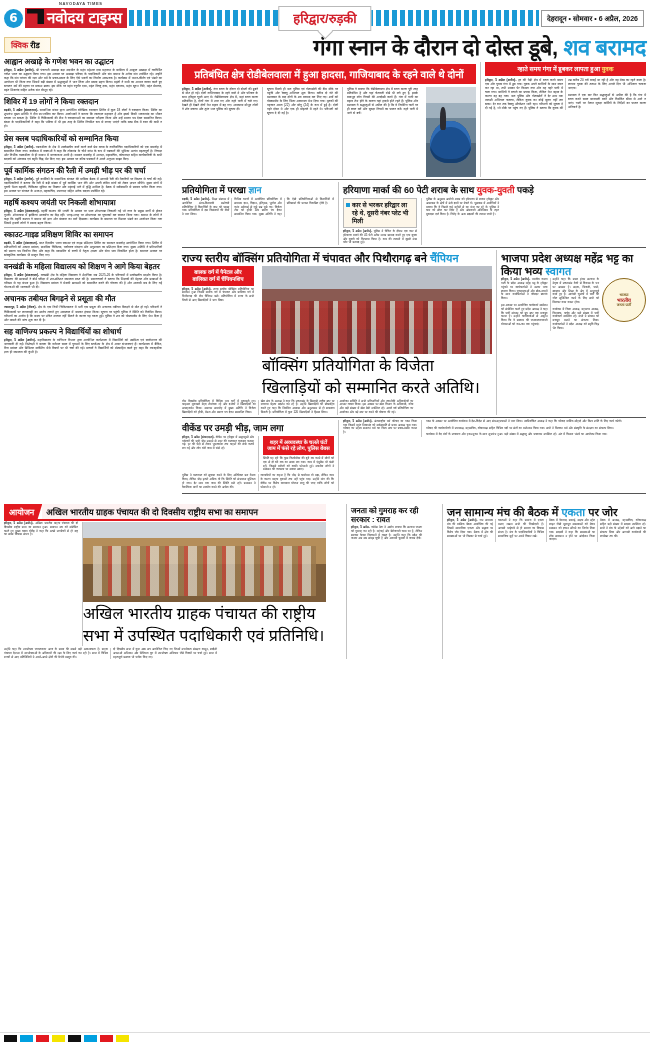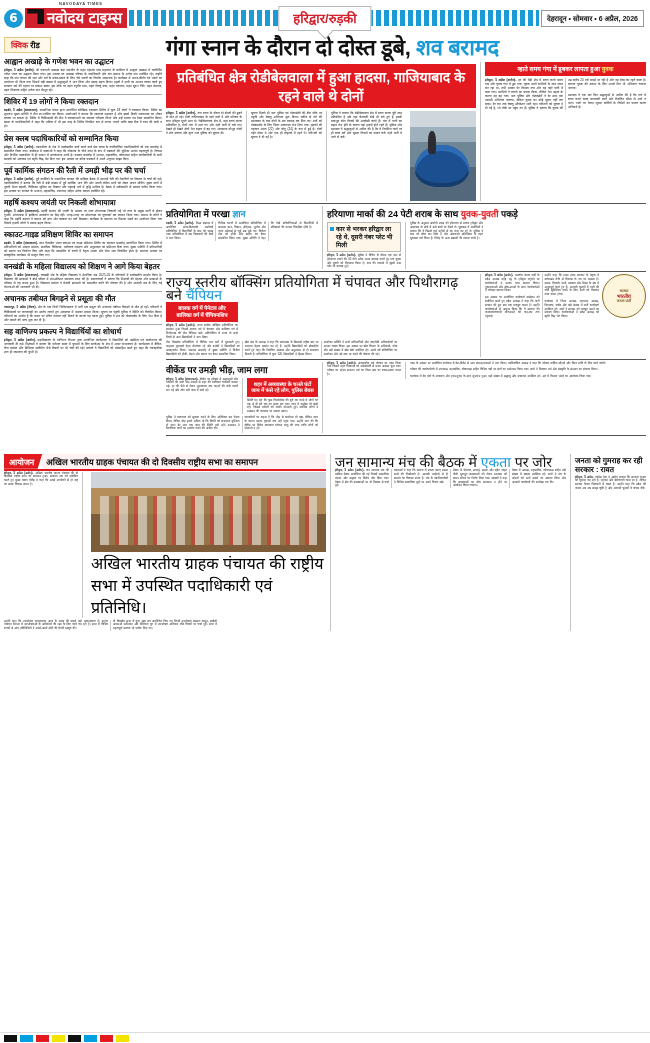--- a/index.html
+++ b/index.html
@@ -64,21 +64,21 @@
     width: 10px; height: 10px; background: #fff;
     border-right: 1px solid #b9b9b9; border-bottom: 1px solid #b9b9b9;
   }
   .dateline {
     border: 1px solid #999; background: #fff;
     font-size: 7px; font-weight: bold; color: #111;
     padding: 3px 5px; white-space: nowrap; flex: 0 0 auto;
   }
 
   
-  .page { display: flex; padding: 0 4px; gap: 4px; }
+  .page { display: flex; padding: 0 4px; gap: 20px; }
   .col-left  { width: 158px; flex: 0 0 158px; }
   .col-main  { flex: 1 1 auto; }
 
   
   .body-text {
     font-size: 3.1px;
     line-height: 4.05px;
     text-align: justify;
     color: #1a1a1a;
     word-spacing: .4px;
@@ -104,25 +104,26 @@
     font-size: 8px; font-weight: bold; color: #111;
     margin-bottom: 2px;
   }
   .quick-tag .k { color: #d2202c; }
 
   
   .lead-title {
     font-size: 22px; font-weight: bold; color: #111;
     line-height: 25px; letter-spacing: -.4px;
     padding: 1px 0 2px;
+    text-align: right;
   }
   .lead-title .accent { color: #1a9ad6; }
   .lead-sub {
     background: #e2191f; color: #fff;
-    font-size: 14px; font-weight: bold;
+    font-size: 10px; font-weight: bold;
     text-align: center; padding: 2.5px 4px 3.5px;
     margin: 2px 0 3px;
   }
 
   
   .photo { position: relative; overflow: hidden; background: #8c9299; }
   .ph-raft { background:
       linear-gradient(180deg,#cfd6dc 0 18%, #9fb0bd 18% 34%, #6f8697 34% 62%, #53687a 62% 100%);
   }
   .ph-raft::before {
@@ -182,21 +183,21 @@
     width: 4px; height: 4px; background: #1a9ad6;
   }
   .callout.red-head {
     background: #e2191f; color: #fff; border-color: #e2191f;
     text-align: center;
   }
   .callout.red-head .hi { color: #ffe46b; }
 
   
   .banner-hl {
-    font-size: 14px; font-weight: normal; color: #111;
+    font-size: 11px; font-weight: bold; color: #111;
     line-height: 12.5px; padding: 2px 0 1px;
   }
   .banner-hl .accent { color: #1a9ad6; }
 
   .tag-strip {
     display: flex; align-items: stretch;
     border-bottom: 2px solid #e2191f; margin-bottom: 1px;
   }
   .tag-strip .tag {
     background: #e2191f; color: #fff;
@@ -366,21 +367,21 @@
           <span>प्रतियोगिता में परखा</span> <span style="color:#1a9ad6">ज्ञान</span>
         </div>
         <div class="cols-3">
           <div class="body-text sm"><span class="byline">रुड़की, 5 अप्रैल (अमीन)-</span> <span>शिक्षा संस्थान में आयोजित अंतर-विद्यालयी प्रश्नोत्तरी प्रतियोगिता में विद्यार्थियों के ज्ञान को परखा गया। प्रतियोगिता में दस विद्यालयों की टीमों ने भाग लिया।</span></div>
           <div class="body-text sm">विभिन्न चरणों में आयोजित प्रतियोगिता में सामान्य ज्ञान, विज्ञान, इतिहास, भूगोल और करंट अफेयर्स से जुड़े प्रश्न पूछे गए। विजेता टीम को ट्रॉफी और प्रमाण पत्र देकर सम्मानित किया गया। मुख्य अतिथि ने कहा कि ऐसी प्रतियोगिताओं से विद्यार्थियों में प्रतिस्पर्धा की भावना विकसित होती है।</div>
         </div>
       </div>
 
       <div class="vrule" style="flex:1 1 auto;padding-left:4px">
         <div class="hl-2">
-          <span>हरियाणा मार्का की 24 पेटी शराब के साथ</span> <span style="color:#e2191f">युवक-युवती</span> <span>पकड़े</span>
+          <span>हरियाणा मार्का की 60 पेटी शराब के साथ</span> <span style="color:#e2191f">युवक-युवती</span> <span>पकड़े</span>
         </div>
         <div class="flexrow">
           <div style="width:74px;flex:0 0 74px">
             <div class="callout blue-bullet">कार से भरकर हरिद्वार ला रहे थे, दूसरी नंबर प्लेट भी मिली</div>
             <div class="body-text sm" style="margin-top:2px"><span class="byline">हरिद्वार, 5 अप्रैल (अमीन)-</span> <span>पुलिस ने चेकिंग के दौरान एक कार से हरियाणा मार्का की 45 पेटी अवैध शराब बरामद करते हुए एक युवक और युवती को गिरफ्तार किया है। कार की तलाशी में दूसरी नंबर प्लेट भी बरामद हुई।</span></div>
           </div>
           <div class="vrule" style="width:78px;flex:0 0 78px;padding-left:4px">
             <div class="body-text sm">पुलिस के अनुसार आरोपी शराब को हरियाणा से लाकर हरिद्वार और आसपास के क्षेत्रों में ऊंचे दामों पर बेचते थे। पूछताछ में आरोपियों ने बताया कि वे पिछले कई महीनों से यह धंधा कर रहे थे। पुलिस ने कार को सीज कर दिया है और आबकारी अधिनियम के तहत मुकदमा दर्ज किया है। गिरोह के अन्य सदस्यों की तलाश जारी है।</div>
           </div>
         </div>
@@ -393,29 +394,36 @@
 
       <div style="width:310px;flex:0 0 310px">
         <div class="banner-hl">
           <span>राज्य स्तरीय बॉक्सिंग प्रतियोगिता में चंपावत और पिथौरागढ़ बने</span> <span class="accent">चैंपियन</span>
         </div>
         <div class="flexrow">
           <div style="width:72px;flex:0 0 72px">
             <div class="callout red-head" style="font-size:5.4px;line-height:7px">बालक वर्ग में पैनेटल और बालिका वर्ग में चैंपियनशिप</div>
             <div class="body-text sm" style="margin-top:2px"><span class="byline">हरिद्वार, 5 अप्रैल (अमीन)-</span> <span>राज्य स्तरीय बॉक्सिंग प्रतियोगिता का समापन हुआ जिसमें बालक वर्ग में चंपावत और बालिका वर्ग में पिथौरागढ़ की टीम चैंपियन बनी। प्रतियोगिता में राज्य के सभी जिलों से आए खिलाड़ियों ने भाग लिया।</span></div>
           </div>
+          <div style="flex:1 1 auto;padding-left:4px">
+            <div class="photo ph-crowd" style="height:88px"></div>
+            <div class="cap">बॉक्सिंग प्रतियोगिता के विजेता खिलाड़ियों को सम्मानित करते अतिथि।</div>
+          </div>
         </div>
         <div class="cols-4" style="margin-top:2px">
           <div class="body-text sm">तीन दिवसीय प्रतियोगिता में विभिन्न भार वर्गों में मुकाबले हुए। फाइनल मुकाबले बेहद रोमांचक रहे और दर्शकों ने खिलाड़ियों का उत्साहवर्धन किया। समापन समारोह में मुख्य अतिथि ने विजेता खिलाड़ियों को ट्रॉफी, मेडल और प्रमाण पत्र देकर सम्मानित किया।</div>
           <div class="body-text sm">खेल संघ के अध्यक्ष ने कहा कि उत्तराखंड के खिलाड़ी राष्ट्रीय स्तर पर लगातार बेहतर प्रदर्शन कर रहे हैं। उन्होंने खिलाड़ियों को प्रोत्साहित करते हुए कहा कि नियमित अभ्यास और अनुशासन से ही सफलता मिलती है। प्रतियोगिता में कुल 120 खिलाड़ियों ने हिस्सा लिया।</div>
           <div class="body-text sm">आयोजन समिति ने सभी प्रतिभागियों और तकनीकी अधिकारियों का आभार व्यक्त किया। इस अवसर पर खेल विभाग के अधिकारी, कोच और बड़ी संख्या में खेल प्रेमी उपस्थित रहे। अगले वर्ष प्रतियोगिता का आयोजन और बड़े स्तर पर करने की घोषणा की गई।</div>
         </div>
       </div>
 
       <div class="vrule" style="flex:1 1 auto;padding-left:4px">
+        <div class="banner-hl">
+          <span>भाजपा प्रदेश अध्यक्ष महेंद्र भट्ट का किया भव्य</span> <span class="accent">स्वागत</span>
+        </div>
         <div class="seal">
           <span>भाजपा</span>
           <span class="s-mid">भारतीय</span>
           <span>जनता पार्टी</span>
         </div>
         <div class="cols-2">
           <div class="body-text sm"><span class="byline">हरिद्वार, 5 अप्रैल (अमीन)-</span> <span>भारतीय जनता पार्टी के प्रदेश अध्यक्ष महेंद्र भट्ट के हरिद्वार पहुंचने पर कार्यकर्ताओं ने उनका भव्य स्वागत किया। पुष्पमालाओं और ढोल-नगाड़ों के साथ कार्यकर्ताओं ने जोरदार स्वागत किया।</span></div>
           <div class="body-text sm" style="margin-top:3px">इस अवसर पर आयोजित कार्यकर्ता सम्मेलन को संबोधित करते हुए प्रदेश अध्यक्ष ने कहा कि पार्टी संगठन को बूथ स्तर तक मजबूत करना है। उन्होंने कार्यकर्ताओं से आह्वान किया कि वे सरकार की जनकल्याणकारी योजनाओं को जन-जन तक पहुंचाएं।</div>
           <div class="body-text sm" style="margin-top:3px">उन्होंने कहा कि डबल इंजन सरकार के नेतृत्व में उत्तराखंड तेजी से विकास के पथ पर अग्रसर है। सड़क, बिजली, पानी, स्वास्थ्य और शिक्षा के क्षेत्र में अभूतपूर्व कार्य हुए हैं। आगामी चुनावों में पार्टी की जीत सुनिश्चित करने के लिए सभी को मिलकर काम करना होगा।</div>
           <div class="body-text sm" style="margin-top:3px">कार्यक्रम में जिला अध्यक्ष, महानगर अध्यक्ष, विधायक, पार्षद और बड़ी संख्या में पार्टी कार्यकर्ता उपस्थित रहे। सभी ने संगठन को मजबूत बनाने का संकल्प लिया। कार्यकर्ताओं ने प्रदेश अध्यक्ष को स्मृति चिह्न भेंट किया।</div>
@@ -455,57 +463,57 @@
             <div class="body-text sm" style="margin-top:3px">कार्यक्रम में वेद मंत्रों के उच्चारण और हवन-पूजन के साथ शुभारंभ हुआ। बड़ी संख्या में श्रद्धालु और भक्तजन उपस्थित रहे। अंत में विशाल भंडारे का आयोजन किया गया।</div>
           </div>
         </div>
       </div>
     </div>
 
     <div class="rule"></div>
   </div>
 </div>
 
-<div class="page" style="margin-top:16px">
+<div class="page" style="margin-top:8px">
 
   <div style="width:322px;flex:0 0 322px">
     <div class="tag-strip">
       <div class="tag">आयोजन</div>
       <div class="tag-text">अखिल भारतीय ग्राहक पंचायत की दो दिवसीय राष्ट्रीय सभा का समापन</div>
     </div>
     <div class="flexrow">
       <div style="width:74px;flex:0 0 74px">
         <div class="body-text sm"><span class="byline">हरिद्वार, 5 अप्रैल (अमीन)-</span> <span>अखिल भारतीय ग्राहक पंचायत की दो दिवसीय राष्ट्रीय सभा का समापन हुआ। समापन सत्र को संबोधित करते हुए मुख्य वक्ता योगेंद्र ने कहा कि अच्छे नागरिकों से ही राष्ट्र का समग्र विकास संभव है।</span></div>
       </div>
-      <div class="vrule" style="flex:1 1 auto;padding-left:8px">
+      <div class="vrule" style="flex:1 1 auto;padding-left:0">
         <div class="photo ph-award" style="height:80px"></div>
         <div class="cap">अखिल भारतीय ग्राहक पंचायत की राष्ट्रीय सभा में उपस्थित पदाधिकारी एवं प्रतिनिधि।</div>
       </div>
     </div>
     <div class="cols-3" style="margin-top:2px">
       <div class="body-text sm">उन्होंने कहा कि उपभोक्ता जागरूकता आज के समय की सबसे बड़ी आवश्यकता है। ग्राहक पंचायत देशभर में उपभोक्ताओं के अधिकारों की रक्षा के लिए कार्य कर रही है। सभा में विभिन्न राज्यों से आए प्रतिनिधियों ने अपने-अपने क्षेत्रों की रिपोर्ट प्रस्तुत की।</div>
       <div class="body-text sm" style="margin-top:3px">दो दिवसीय सभा में कुल आठ सत्र आयोजित किए गए जिनमें उपभोक्ता संरक्षण कानून, स्वदेशी अपनाओ अभियान और डिजिटल युग में उपभोक्ता अधिकार जैसे विषयों पर चर्चा हुई। सभा में महत्वपूर्ण प्रस्ताव भी पारित किए गए।</div>
     </div>
+  </div>
+
+  <div class="vrule" style="width:76px;flex:0 0 76px;padding-left:4px">
+    <div class="hl-3">जनता को गुमराह कर रही सरकार : रावत</div>
+    <div class="body-text sm"><span class="byline">हरिद्वार, 5 अप्रैल-</span> <span>कांग्रेस नेता ने आरोप लगाया कि सरकार जनता को गुमराह कर रही है। महंगाई और बेरोजगारी चरम पर है, लेकिन सरकार केवल विज्ञापनों में व्यस्त है। उन्होंने कहा कि प्रदेश की जनता अब सब समझ चुकी है और आगामी चुनावों में जवाब देगी।</span></div>
   </div>
 
   <div class="vrule" style="flex:1 1 auto;padding-left:4px">
     <div class="banner-hl">
       <span>जन सामान्य मंच की बैठक में</span> <span class="accent">एकता</span> <span>पर जोर</span>
     </div>
     <div class="cols-4">
       <div class="body-text sm"><span class="byline">हरिद्वार, 5 अप्रैल (अमीन)-</span> <span>जन सामान्य मंच की मासिक बैठक आयोजित की गई जिसमें सामाजिक एकता और सद्भाव पर विशेष जोर दिया गया। बैठक में क्षेत्र की समस्याओं पर भी विस्तार से चर्चा हुई।</span></div>
       <div class="body-text sm" style="margin-top:3px">वक्ताओं ने कहा कि समाज में एकता बनाए रखना सभी की जिम्मेदारी है। आपसी भाईचारे से ही समाज का विकास संभव है। मंच के पदाधिकारियों ने विभिन्न सामाजिक मुद्दों पर अपने विचार रखे।</div>
       <div class="body-text sm" style="margin-top:3px">बैठक में पेयजल, सफाई, सड़क और स्ट्रीट लाइट जैसी मूलभूत समस्याओं को लेकर प्रशासन को ज्ञापन सौंपने का निर्णय लिया गया। सदस्यों ने कहा कि समस्याओं का शीघ्र समाधान न होने पर आंदोलन किया जाएगा।</div>
       <div class="body-text sm" style="margin-top:3px">बैठक में अध्यक्ष, महासचिव, कोषाध्यक्ष सहित बड़ी संख्या में सदस्य उपस्थित रहे। सभी ने मंच के उद्देश्यों को आगे बढ़ाने का संकल्प लिया और आगामी कार्यक्रमों की रूपरेखा तय की।</div>
     </div>
-  </div>
-
-  <div class="vrule" style="width:76px;flex:0 0 76px;padding-left:4px">
-    <div class="hl-3">जनता को गुमराह कर रही सरकार : रावत</div>
-    <div class="body-text sm"><span class="byline">हरिद्वार, 5 अप्रैल-</span> <span>कांग्रेस नेता ने आरोप लगाया कि सरकार जनता को गुमराह कर रही है। महंगाई और बेरोजगारी चरम पर है, लेकिन सरकार केवल विज्ञापनों में व्यस्त है। उन्होंने कहा कि प्रदेश की जनता अब सब समझ चुकी है और आगामी चुनावों में जवाब देगी।</span></div>
   </div>
 </div>
 
 <div class="footbar">
   <span class="swatch" style="background:#111111"></span>
   <span class="swatch" style="background:#00a0e0"></span>
   <span class="swatch" style="background:#e2191f"></span>
   <span class="swatch" style="background:#f5e400"></span>
   <span class="swatch" style="background:#111111"></span>
   <span class="swatch" style="background:#00a0e0"></span>

